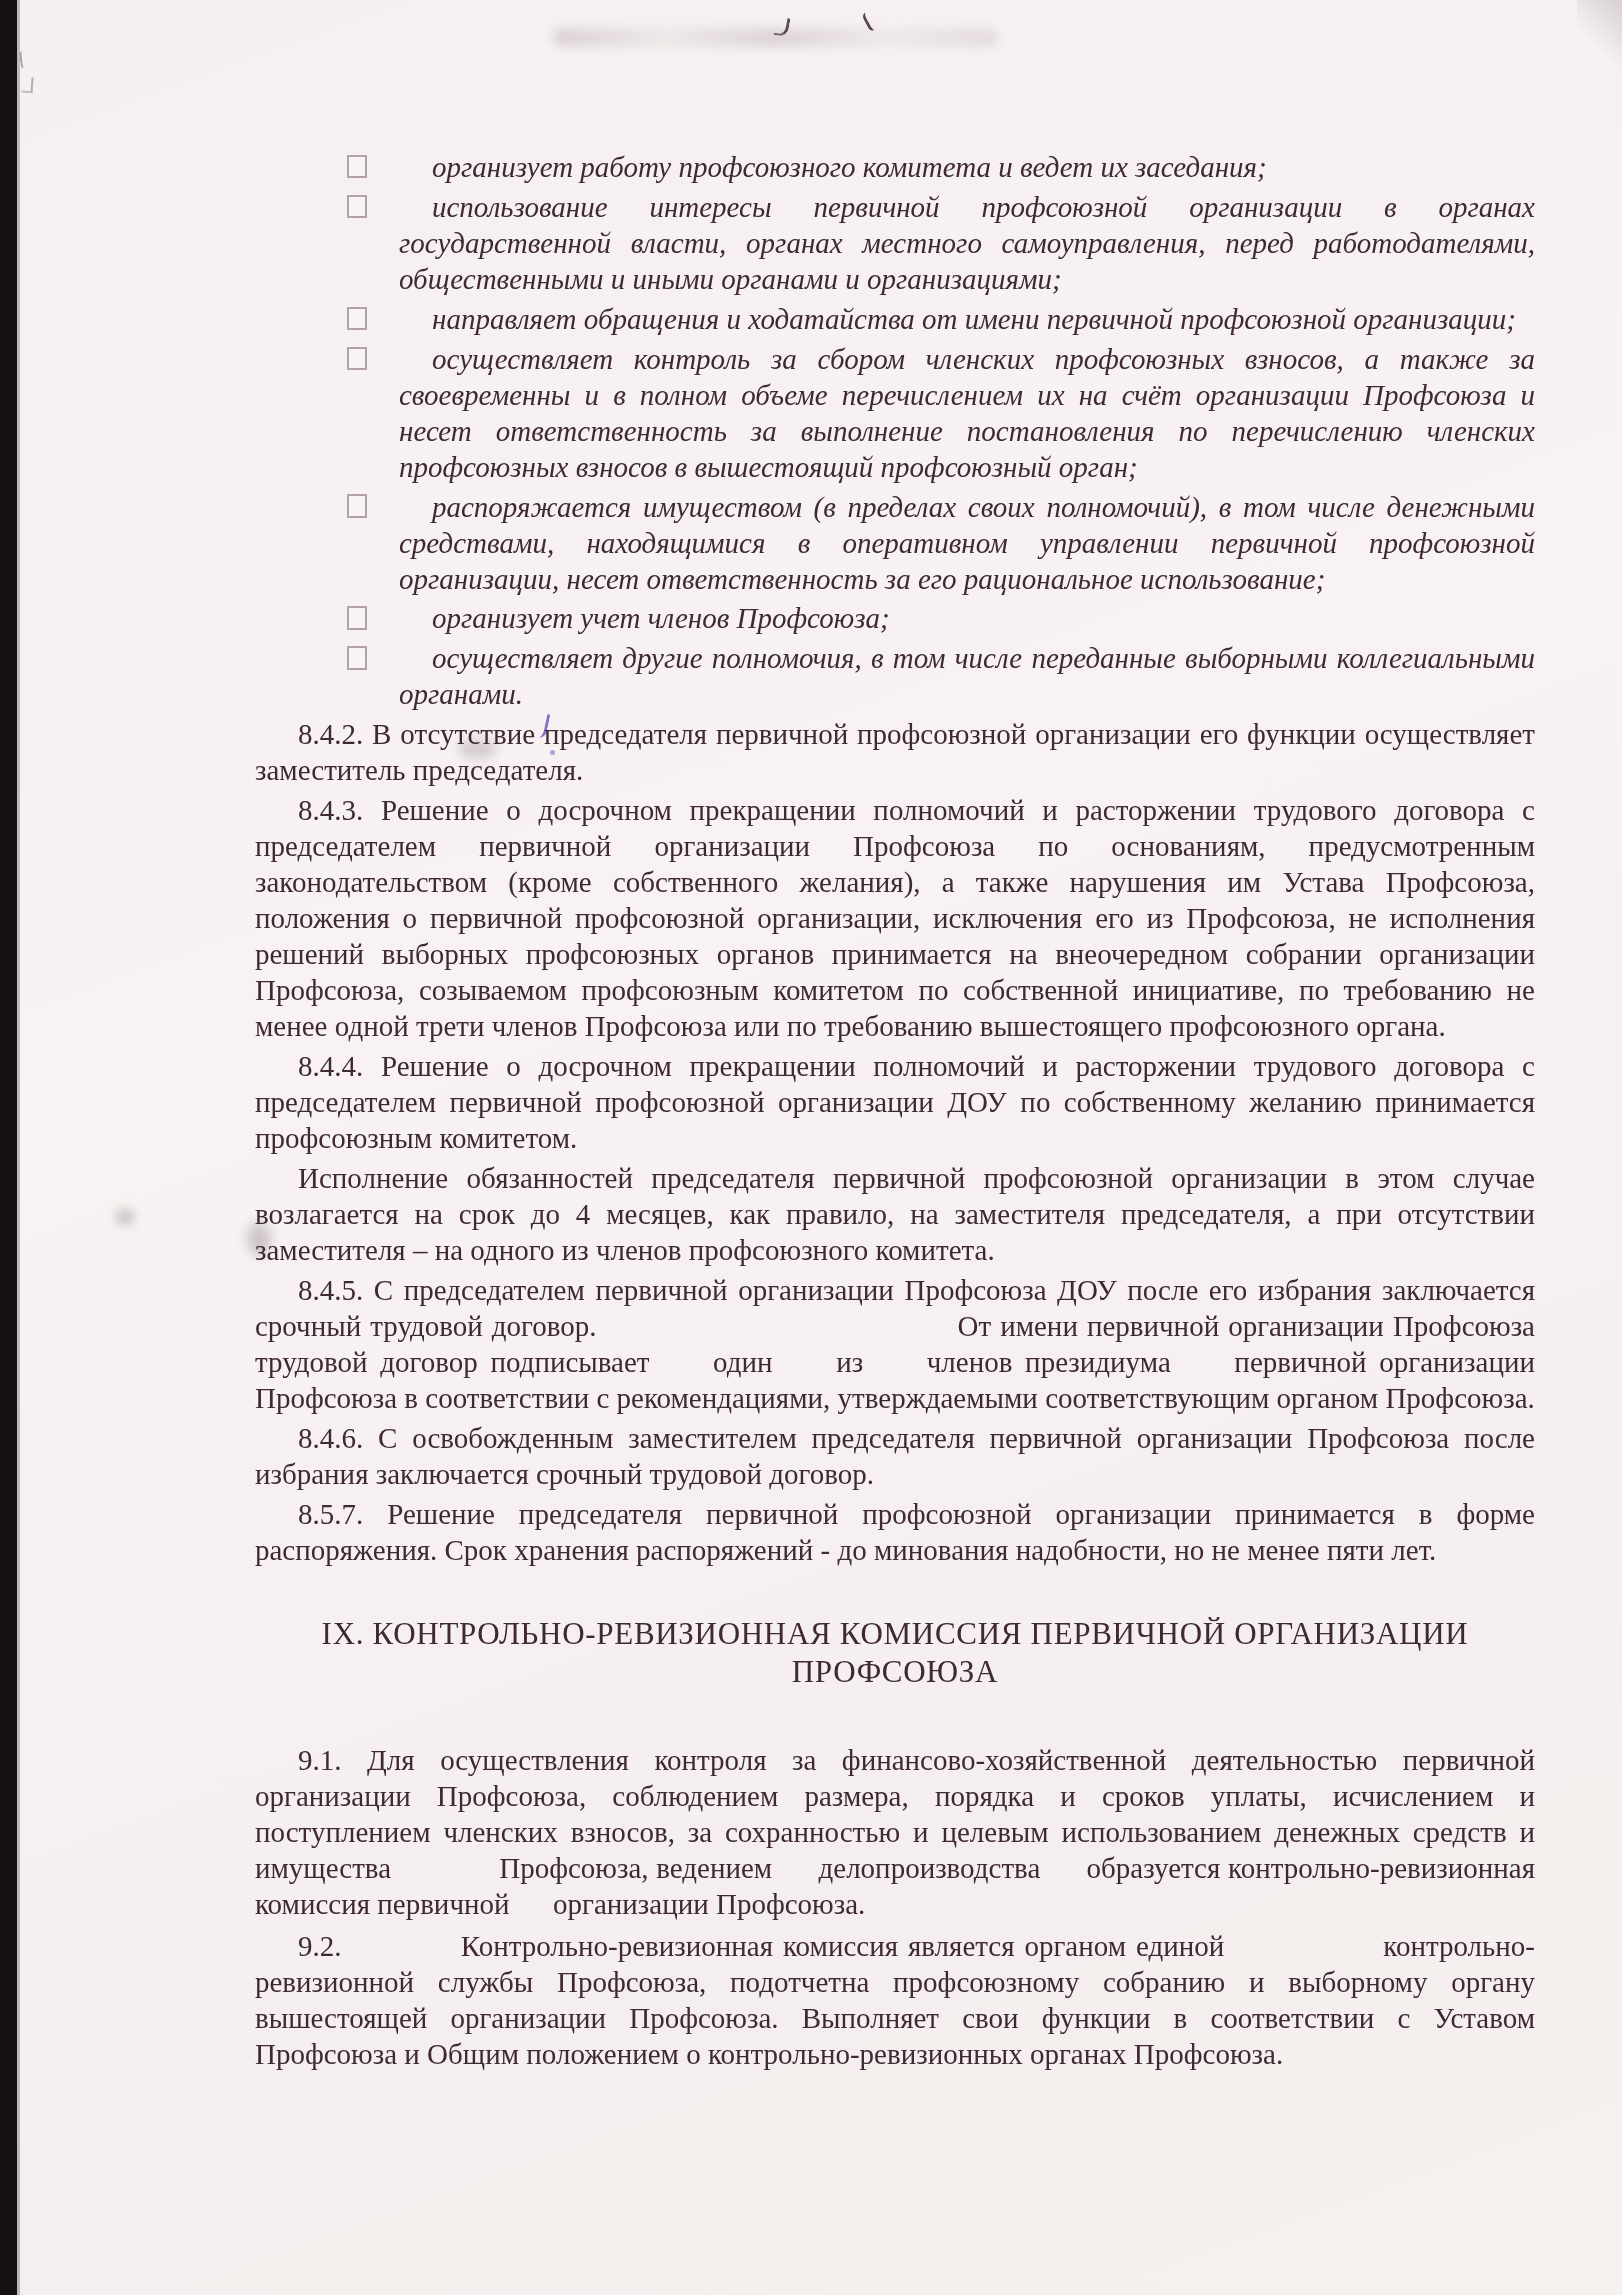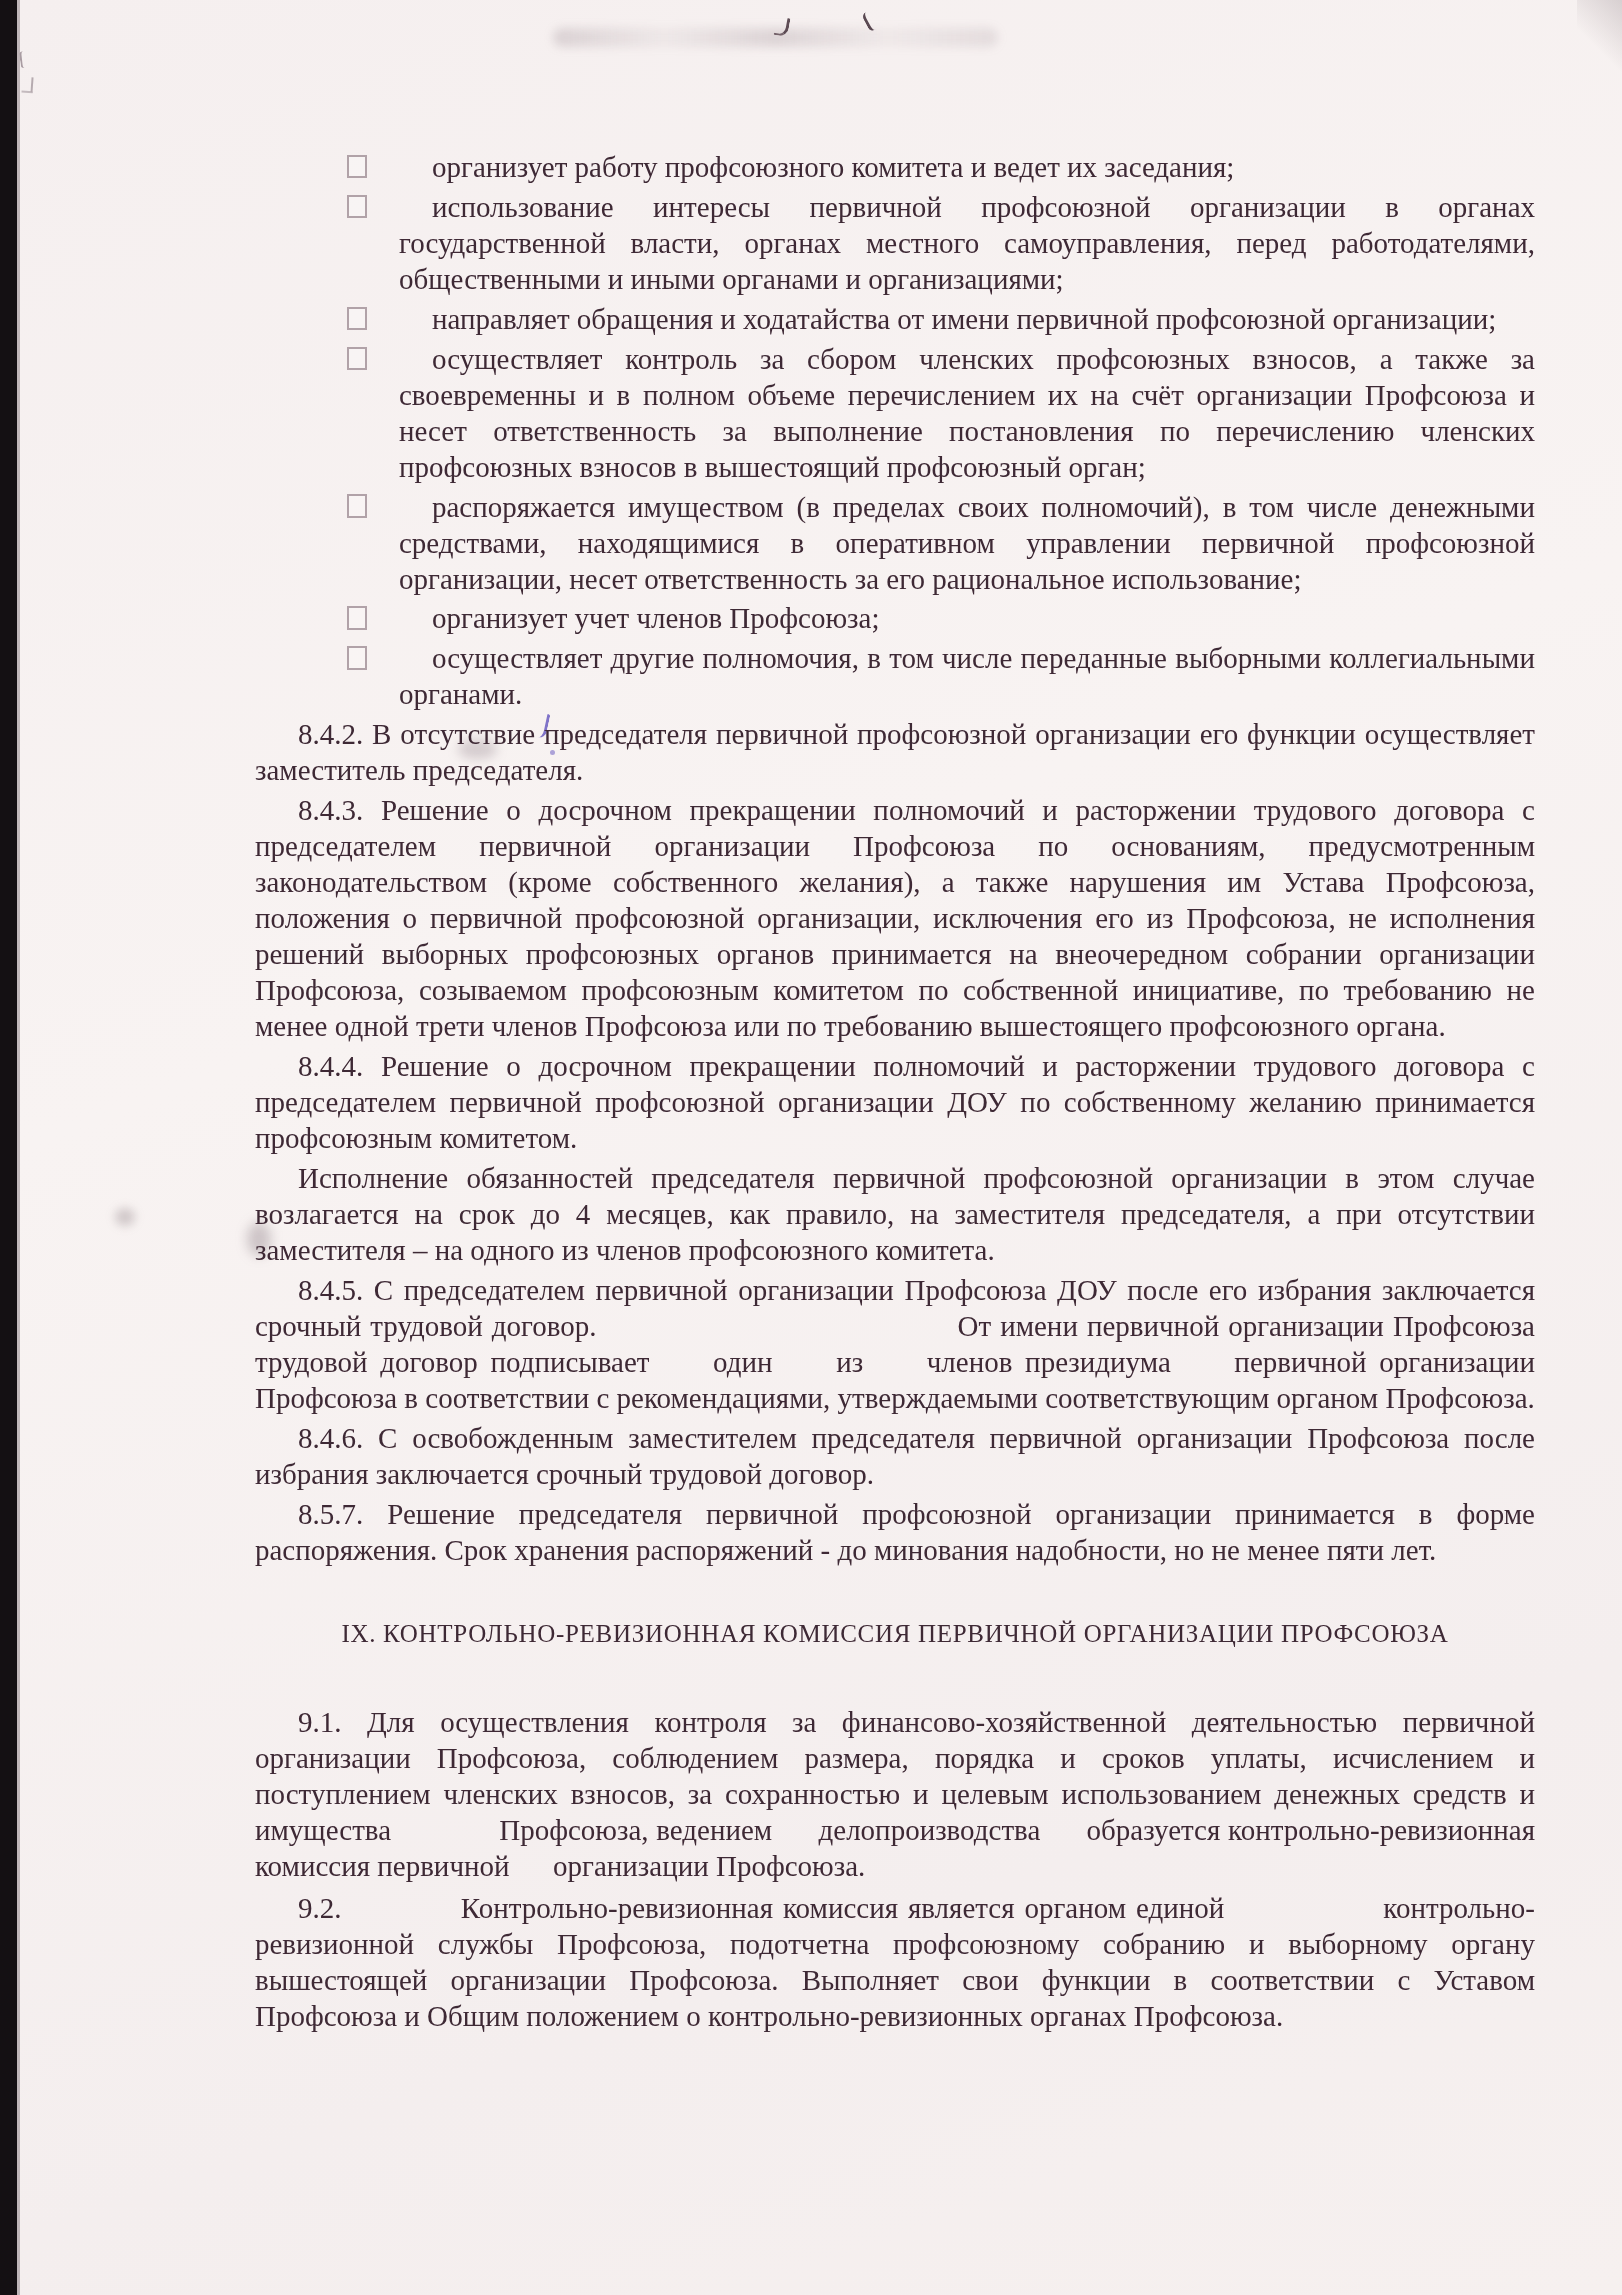--- a/index.html
+++ b/index.html
@@ -12,30 +12,30 @@
     font-family:"Liberation Serif","DejaVu Serif",serif;
     color:#3e2935;
   }
   .scan-edge{position:absolute;left:0;top:0;bottom:0;width:17px;background:#141013;}
   .scan-edge::after{content:"";position:absolute;right:-2.6px;top:0;bottom:0;width:2.6px;background:rgba(70,52,62,.30);}
   .doc-body{
     position:absolute;left:255px;top:149px;width:1280px;
     font-size:29px;line-height:36px;text-align:justify;
   }
   ul.bullets{list-style:none;margin:0;padding:0;}
-  ul.bullets li{position:relative;padding-left:144px;text-indent:33px;margin:0 0 3.9px 0;}
+  ul.bullets li{position:relative;padding-left:144px;text-indent:33px;margin:0 0 3.9px 0;font-style:italic;}
   ul.bullets li::before{
     content:"";position:absolute;left:92px;top:5.9px;width:15.7px;height:19.6px;
     border:2px solid rgba(105,80,92,.50);background:rgba(255,255,255,.25);
   }
   .section p{margin:0 0 3.9px 0;text-indent:43px;}
   #section-9 p{margin:0 0 6.5px 0;}
   h2.heading{
     margin:47px 0 51px;font-weight:normal;
-    font-size:25px;line-height:38px;letter-spacing:0.7px;
+    font-size:31px;line-height:38px;letter-spacing:0.7px;
     text-align:center;text-indent:0;
   }
   .artifact{position:absolute;pointer-events:none;}
   #top-smudge{left:553px;top:27.5px;width:445px;height:19.6px;border-radius:9.8px;filter:blur(4.6px);
     background:linear-gradient(90deg,rgba(125,105,115,.22),rgba(125,105,115,.06) 25%,rgba(125,105,115,.20) 50%,rgba(125,105,115,.05) 75%,rgba(125,105,115,.15));}
   #mark-squiggle-1{left:775px;top:17px;width:10.5px;height:17px;
     border-right:3.3px solid rgba(70,50,60,.85);border-bottom:2.6px solid rgba(70,50,60,.70);
     border-radius:0 0 9.2px 1.3px;transform:rotate(10deg);}
   #mark-squiggle-2{left:865px;top:10.5px;width:7.9px;height:19.6px;
     border-left:3.3px solid rgba(62,44,54,.85);border-radius:6.5px;transform:rotate(-28deg);}

